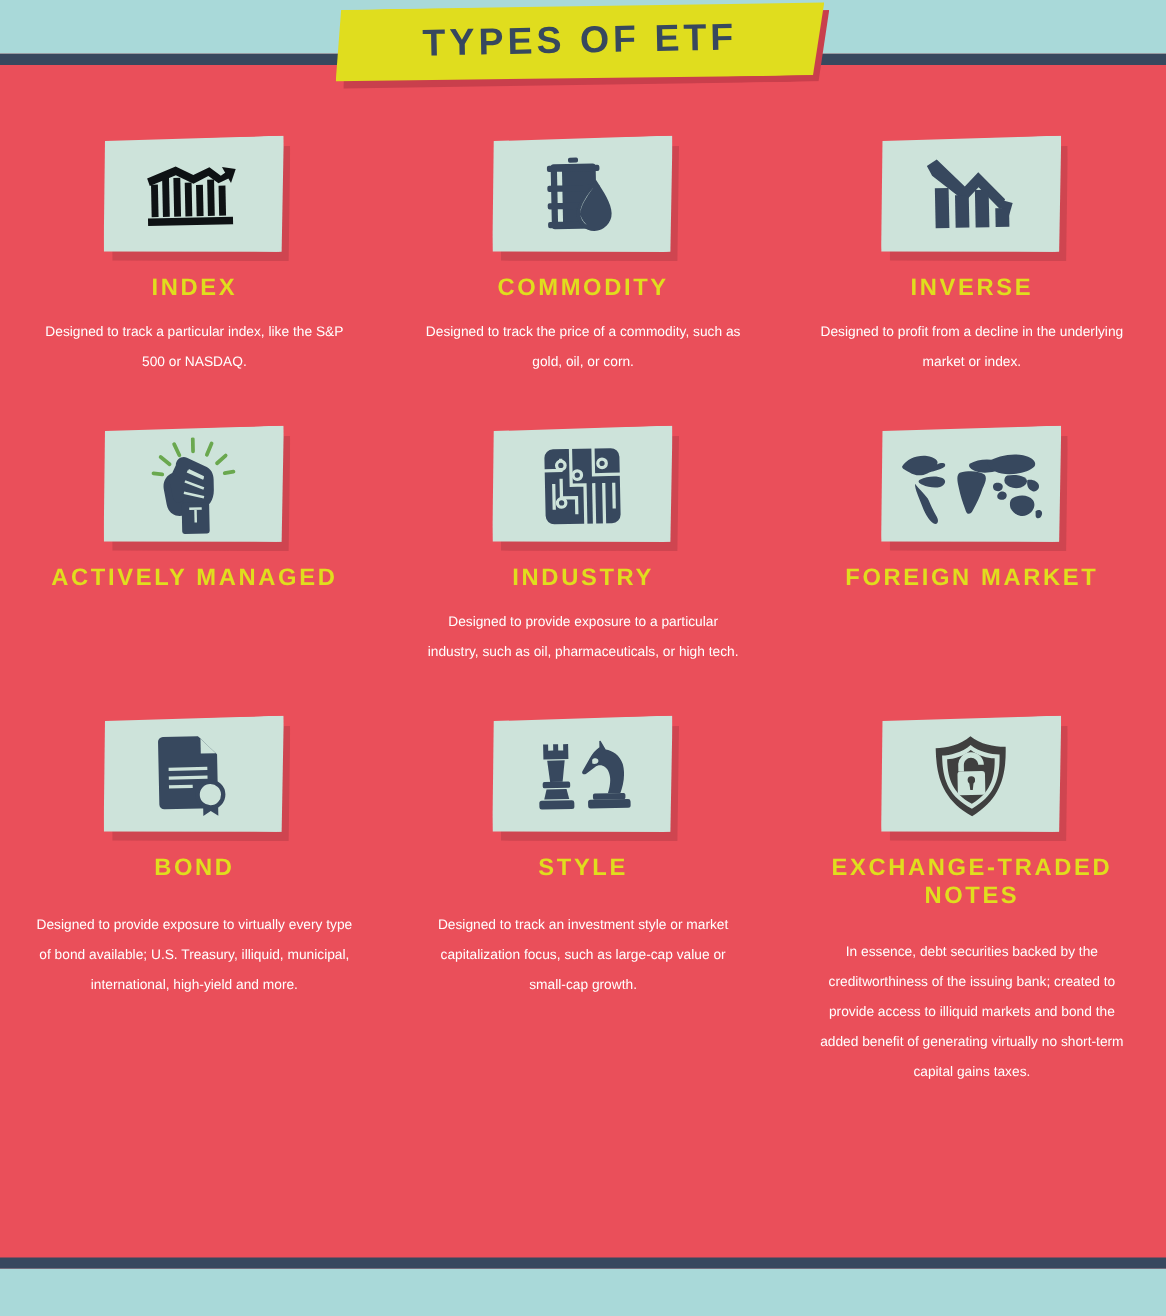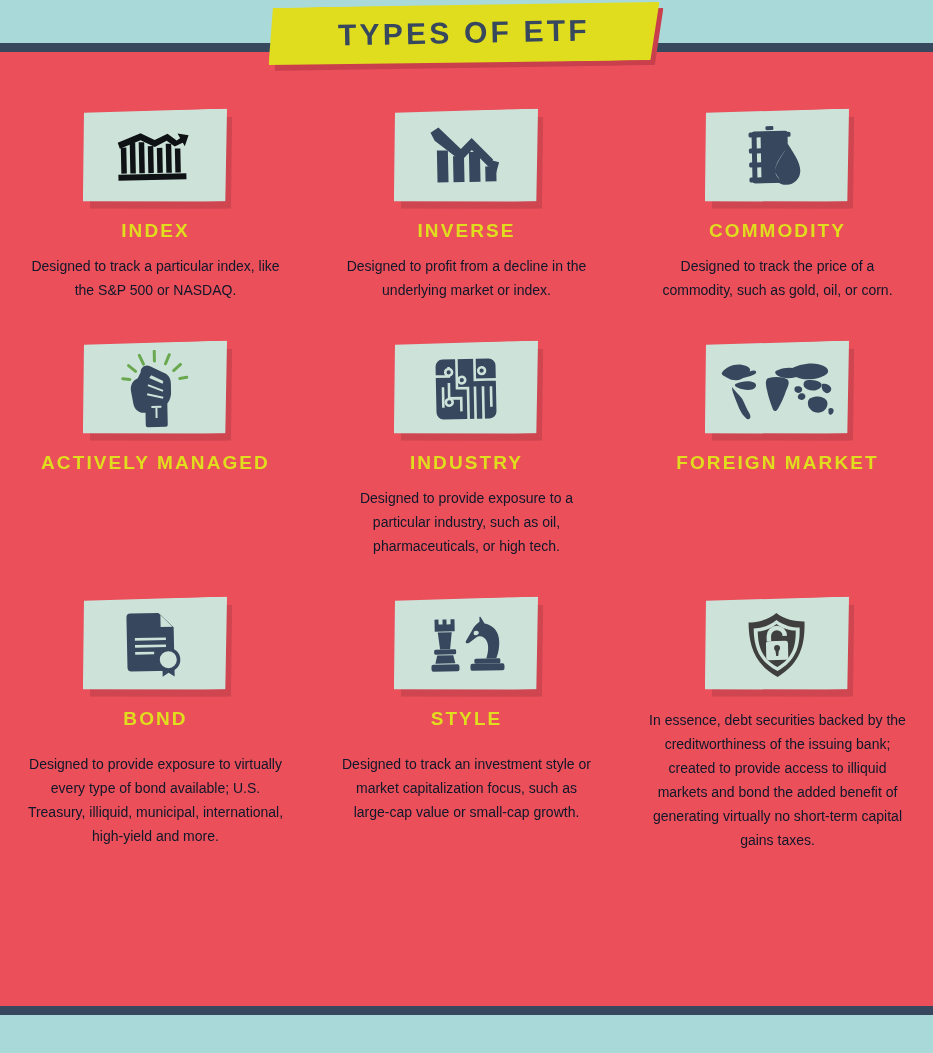--- a/index.html
+++ b/index.html
@@ -148,22 +148,22 @@
     font-size: 19px;
     font-weight: bold;
     letter-spacing: 2.1px;
     text-align: center;
     line-height: 22px;
     text-transform: uppercase;
     margin: 0 0 12px 0;
     max-width: 290px;
   }
   .body-text {
-    color: #0f172a;
-    font-size: 14px;
+    color: #ffffff;
+    font-size: 11px;
     line-height: 24px;
     text-align: center;
     max-width: 252px;
     margin: 0;
   }
 
   
   .row-1 .cell { padding-top: 22px; }
   .row-2 .cell { padding-top: 40px; }
   .row-3 .cell { padding-top: 40px; }
@@ -211,61 +211,61 @@
           </div>
         </div>
         <h3 class="heading">INDEX</h3>
         <p class="body-text">Designed to track a particular index, like the S&amp;P 500 or NASDAQ.</p>
       </div>
 
       <div class="cell">
         <div class="card-wrap">
           <div class="card-shadow"></div>
           <div class="card">
+            <svg width="66" height="64" viewBox="0 0 66 64">
+              <g fill="#37485e">
+                <rect x="22" y="1" width="8" height="4" rx="1.4"></rect>
+                <rect x="8" y="6" width="36" height="52" rx="2.5"></rect>
+                <rect x="5" y="7" width="42" height="5" rx="1.6"></rect>
+                <rect x="5" y="23" width="42" height="5" rx="1.6"></rect>
+                <rect x="5" y="37" width="42" height="5" rx="1.6"></rect>
+                <rect x="5" y="52" width="42" height="5" rx="1.6"></rect>
+              </g>
+              <g fill="#cde3da">
+                <rect x="13" y="12" width="4" height="11"></rect>
+                <rect x="13" y="28" width="4" height="9"></rect>
+                <rect x="13" y="42" width="4" height="10"></rect>
+              </g>
+              <path d="M44 19 C36 29 28 38 28 46 a14 14 0 0 0 28 0 C56 38 50 29 44 19 Z" fill="#37485e"></path>
+              <path d="M42 25 C36 33 31 40 31 46 a11 11 0 0 0 5 9 C32 51 31 48 31 45 C31 39 37 31 42 25 Z" fill="#cde3da"></path>
+            </svg>
+          </div>
+        </div>
+        <h3 class="heading">COMMODITY</h3>
+        <p class="body-text">Designed to track the price of a commodity, such as gold, oil, or corn.</p>
+      </div>
+
+      <div class="cell">
+        <div class="card-wrap">
+          <div class="card-shadow"></div>
+          <div class="card">
             <svg width="78" height="62" viewBox="0 0 78 62">
               <g fill="#37485e">
                 <polygon points="4,6 12,1 34,23 45,12 66,34 62,42 45,24 34,35 8,14"></polygon>
                 <polygon points="58,33 72,37 68,50"></polygon>
                 <rect x="10" y="24" width="11" height="32"></rect>
                 <rect x="26" y="30" width="11" height="26"></rect>
                 <rect x="42" y="26" width="11" height="30"></rect>
                 <rect x="58" y="41" width="11" height="15"></rect>
               </g>
             </svg>
           </div>
         </div>
         <h3 class="heading">INVERSE</h3>
         <p class="body-text">Designed to profit from a decline in the underlying market or index.</p>
-      </div>
-
-      <div class="cell">
-        <div class="card-wrap">
-          <div class="card-shadow"></div>
-          <div class="card">
-            <svg width="66" height="64" viewBox="0 0 66 64">
-              <g fill="#37485e">
-                <rect x="22" y="1" width="8" height="4" rx="1.4"></rect>
-                <rect x="8" y="6" width="36" height="52" rx="2.5"></rect>
-                <rect x="5" y="7" width="42" height="5" rx="1.6"></rect>
-                <rect x="5" y="23" width="42" height="5" rx="1.6"></rect>
-                <rect x="5" y="37" width="42" height="5" rx="1.6"></rect>
-                <rect x="5" y="52" width="42" height="5" rx="1.6"></rect>
-              </g>
-              <g fill="#cde3da">
-                <rect x="13" y="12" width="4" height="11"></rect>
-                <rect x="13" y="28" width="4" height="9"></rect>
-                <rect x="13" y="42" width="4" height="10"></rect>
-              </g>
-              <path d="M44 19 C36 29 28 38 28 46 a14 14 0 0 0 28 0 C56 38 50 29 44 19 Z" fill="#37485e"></path>
-              <path d="M42 25 C36 33 31 40 31 46 a11 11 0 0 0 5 9 C32 51 31 48 31 45 C31 39 37 31 42 25 Z" fill="#cde3da"></path>
-            </svg>
-          </div>
-        </div>
-        <h3 class="heading">COMMODITY</h3>
-        <p class="body-text">Designed to track the price of a commodity, such as gold, oil, or corn.</p>
       </div>
 
     </div>
 
     <div class="row row-2">
 
       <div class="cell">
         <div class="card-wrap">
           <div class="card-shadow"></div>
           <div class="card">
@@ -416,20 +416,21 @@
               <path d="M32 2 C24 9 12 11 4 11 C4 33 8 52 32 66 C56 52 60 33 60 11 C52 11 40 9 32 2 Z" fill="#3f3f3f"></path>
               <path d="M32 9 C25 15 15 17 9 17 C9 34 12 49 32 60 C52 49 55 34 55 17 C49 17 39 15 32 9 Z" fill="#cde3da"></path>
               <path d="M32 13 C26 18 18 20 13 20 C13 34 16 47 32 56 C48 47 51 34 51 20 C46 20 38 18 32 13 Z" fill="#3f3f3f"></path>
               <path d="M24 30 v-5 a8 8 0 0 1 16 0" stroke="#cde3da" stroke-width="4.5" fill="none"></path>
               <rect x="21" y="30" width="22" height="19" rx="2.5" fill="#cde3da"></rect>
               <circle cx="32" cy="37" r="3" fill="#3f3f3f"></circle>
               <polygon points="30,37 34,37 33,45 31,45" fill="#3f3f3f"></polygon>
             </svg>
           </div>
         </div>
+        <h3 class="heading">EXCHANGE-TRADED NOTES</h3>
         <p class="body-text">In essence, debt securities backed by the creditworthiness of the issuing bank; created to provide access to illiquid markets and bond the added benefit of generating virtually no short-term capital gains taxes.</p>
       </div>
 
     </div>
 
   </div>
 
   <div class="band-navy-bottom"></div>
   <div class="band-teal-bottom"></div>
 

